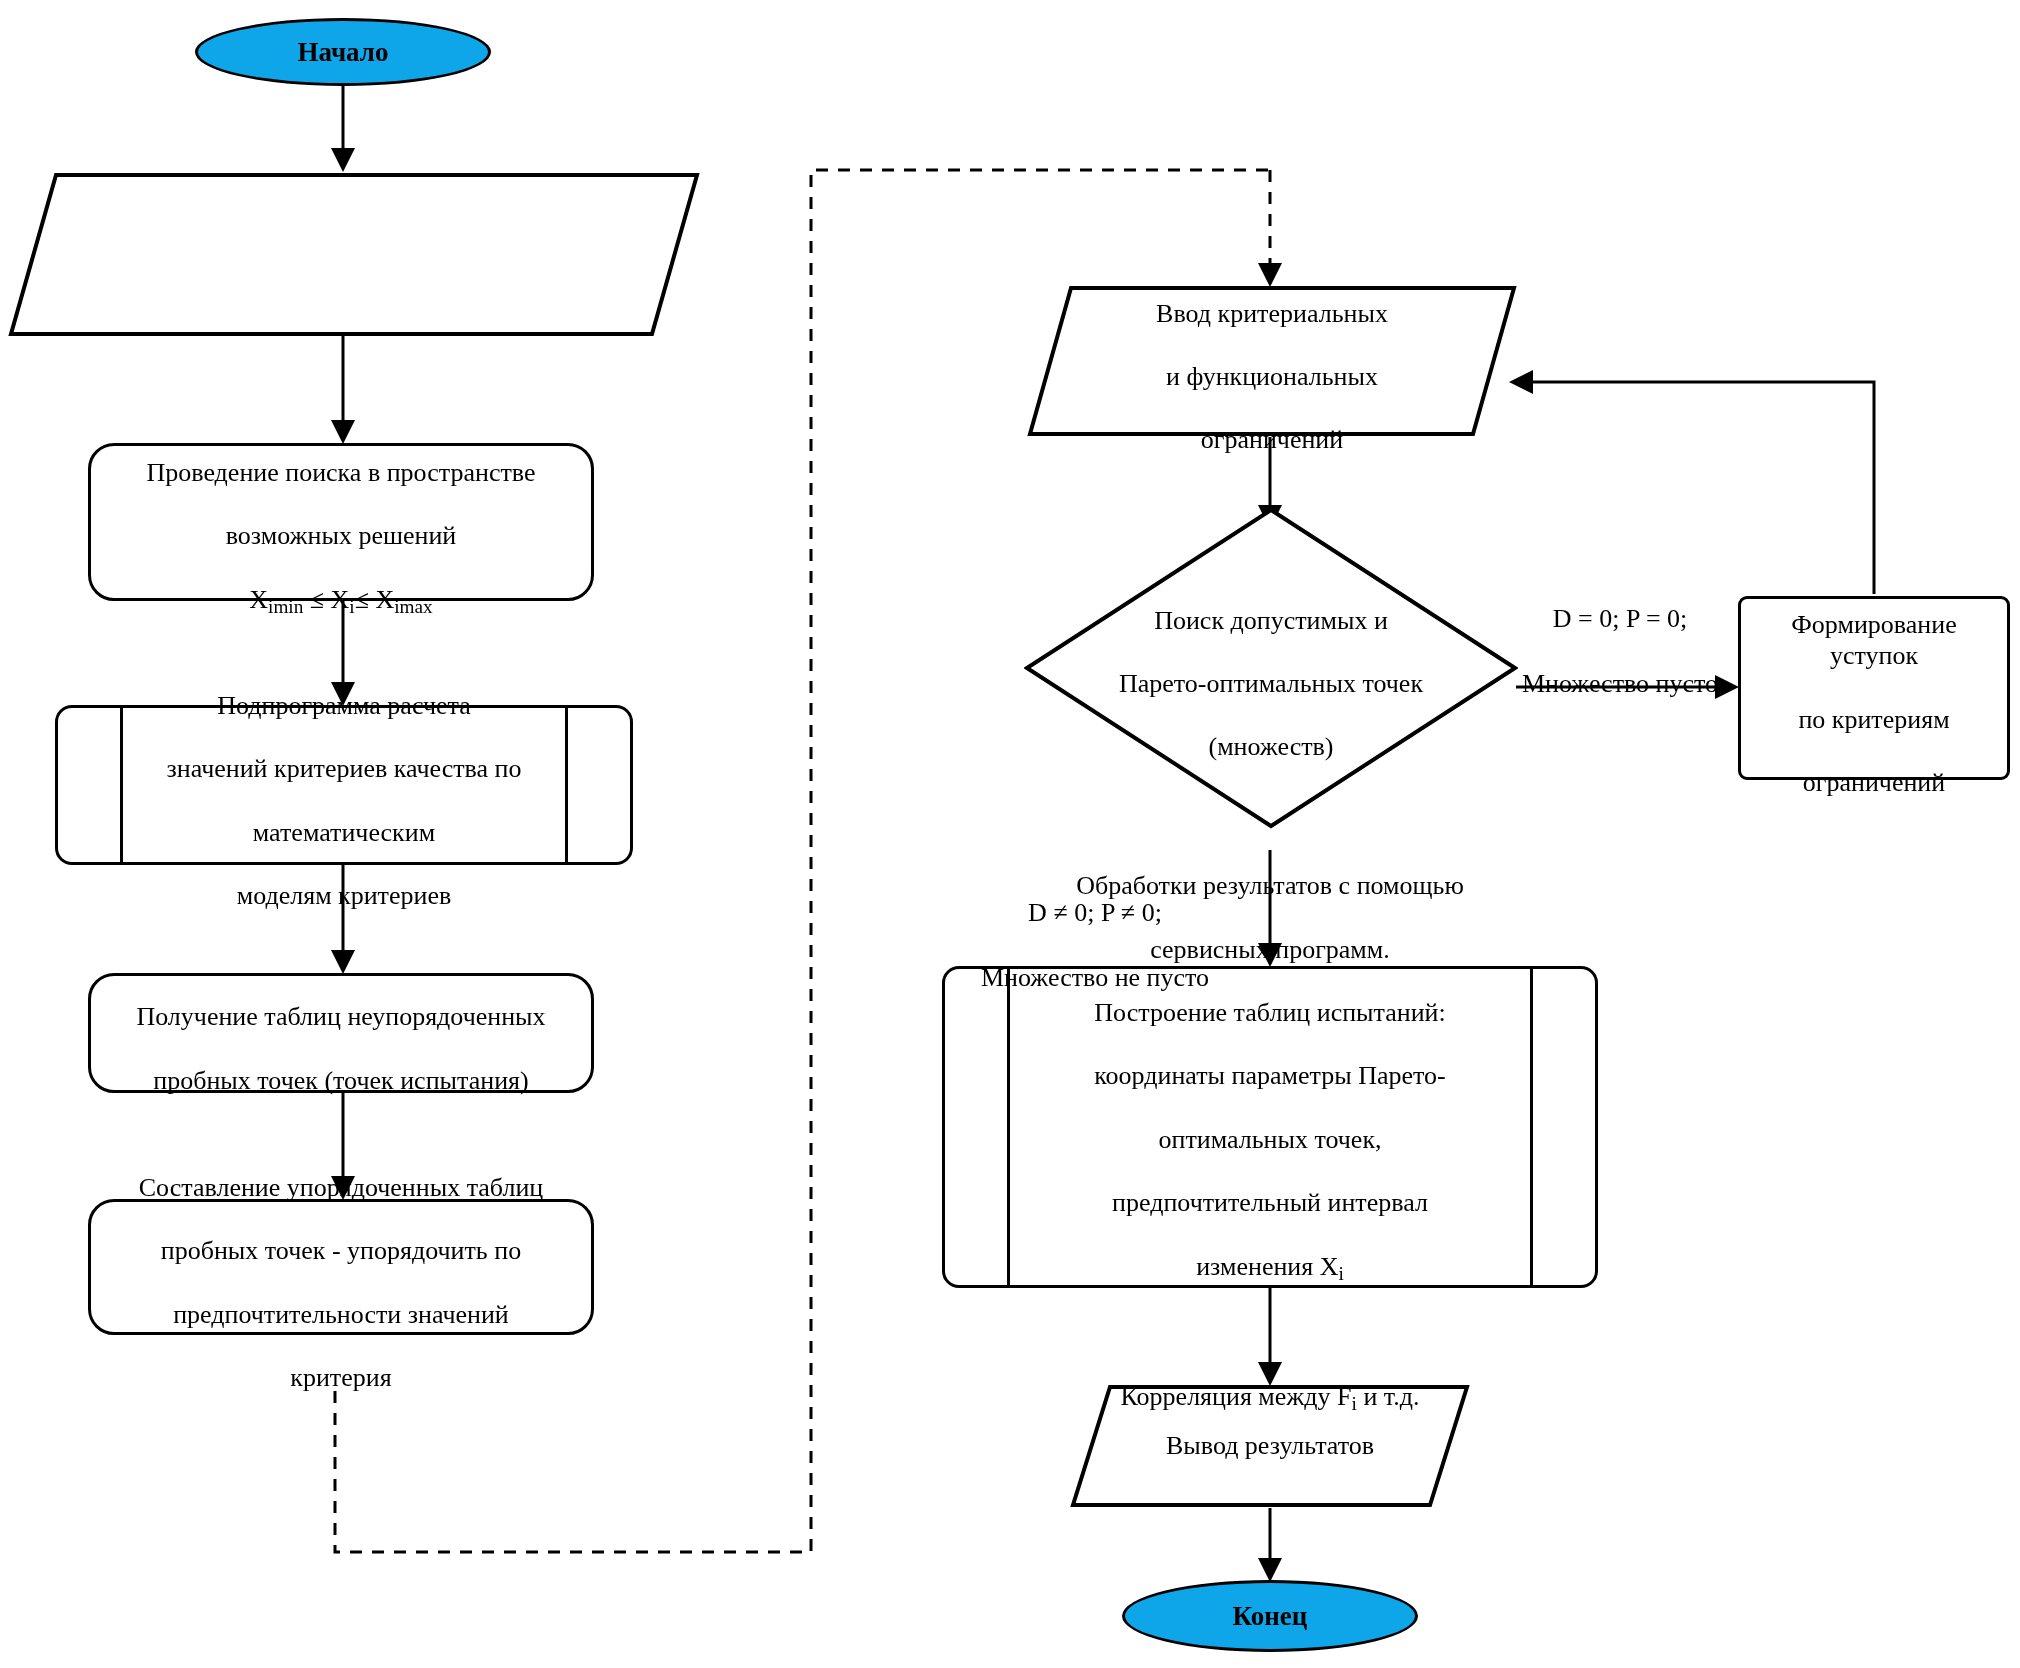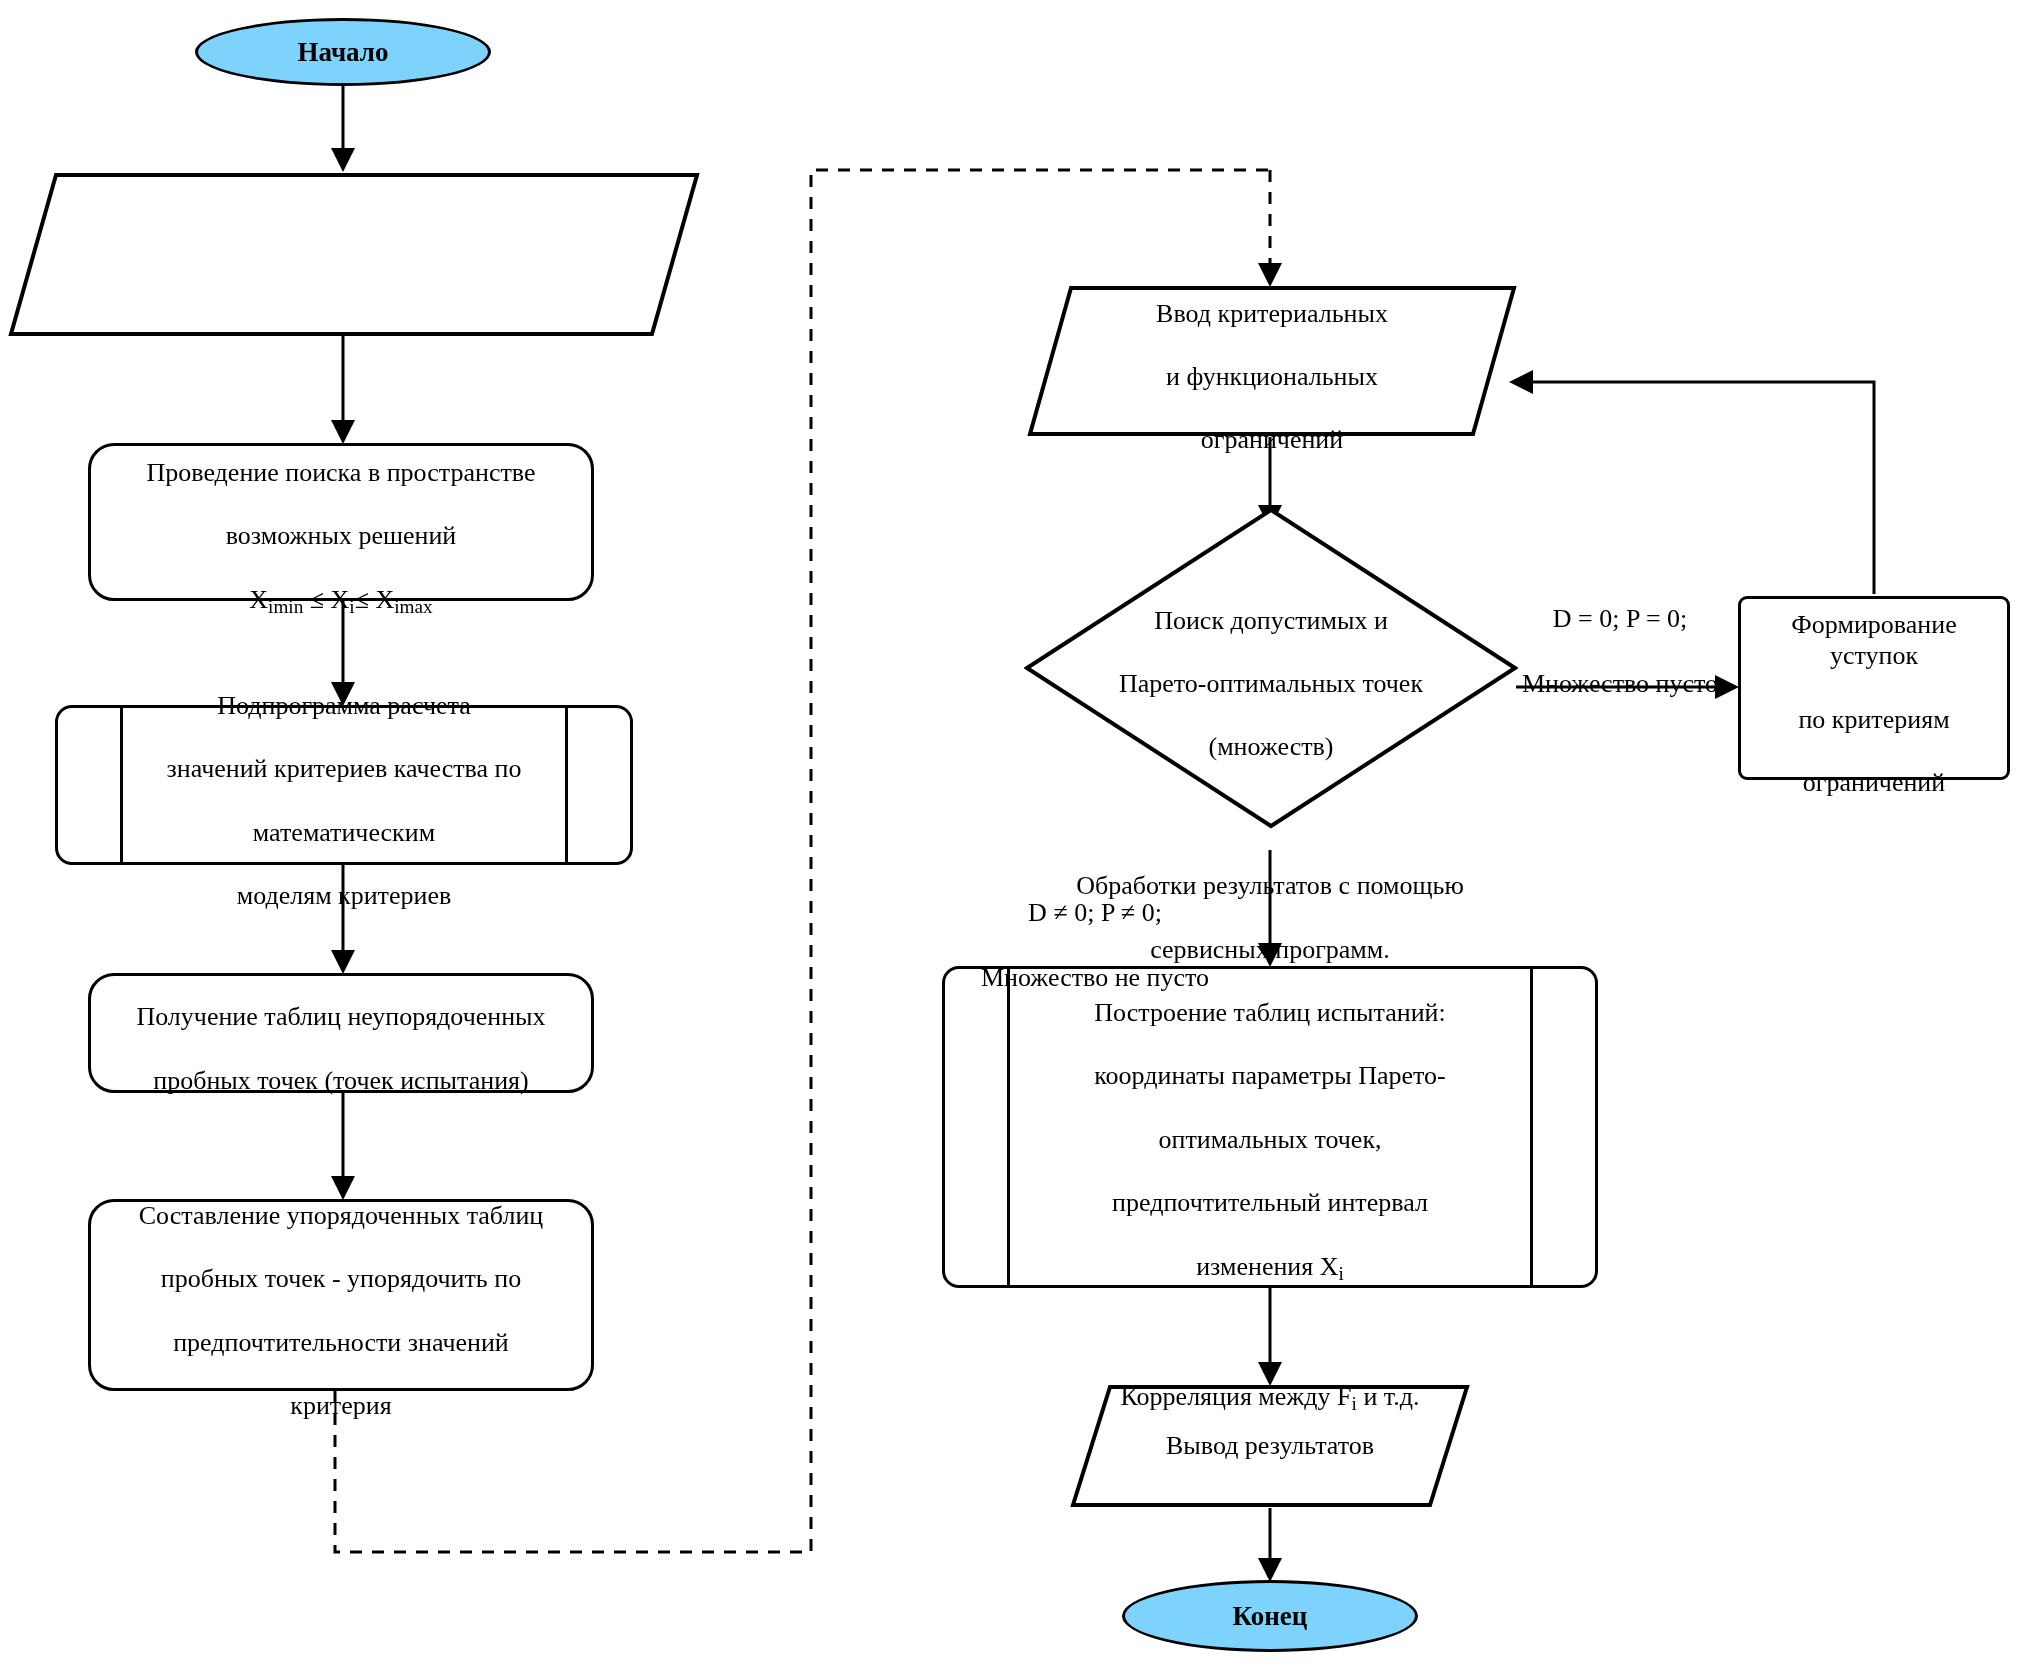--- a/index.html
+++ b/index.html
@@ -37,21 +37,21 @@
   .node .txt {
     position: relative;
     z-index: 3;
     padding: 0 10px;
     white-space: pre-line;
   }
   
   .terminator {
     border: 3px solid #000;
     border-radius: 50%;
-    background: #7dd3fc;
+    background: #0ea5e9;
     font-size: 27px;
     font-weight: 700;
   }
   
   .process {
     border: 3px solid #000;
     border-radius: 26px;
     background: #fff;
     font-size: 26px;
   }
@@ -171,21 +171,21 @@
     </span>
   </div>
 
   <div class="node process" style="left:88px; top:973px; width:506px; height:120px;">
     <span class="txt">
       <span>Получение таблиц неупорядоченных</span><br>
       <span>пробных точек (точек испытания)</span>
     </span>
   </div>
 
-  <div class="node process" style="left:88px; top:1199px; width:506px; height:192px;">
+  <div class="node process" style="left:88px; top:1199px; width:506px; height:136px;">
     <span class="txt">
       <span>Составление упорядоченных таблиц</span><br>
       <span>пробных точек - упорядочить по</span><br>
       <span>предпочтительности значений</span><br>
       <span>критерия</span>
     </span>
   </div>
 
   <div class="node io" style="left:1027px; top:285px; width:490px; height:152px;align-items:center;">
     <svg class="shape" viewBox="0 0 490 152" preserveAspectRatio="none">

